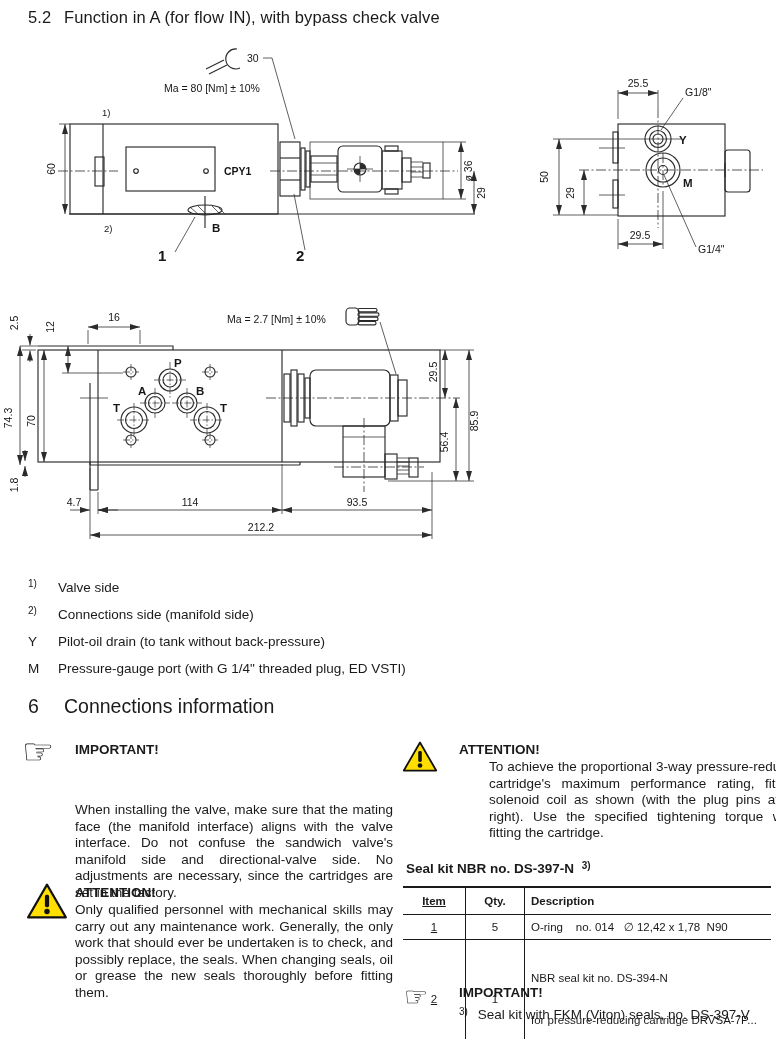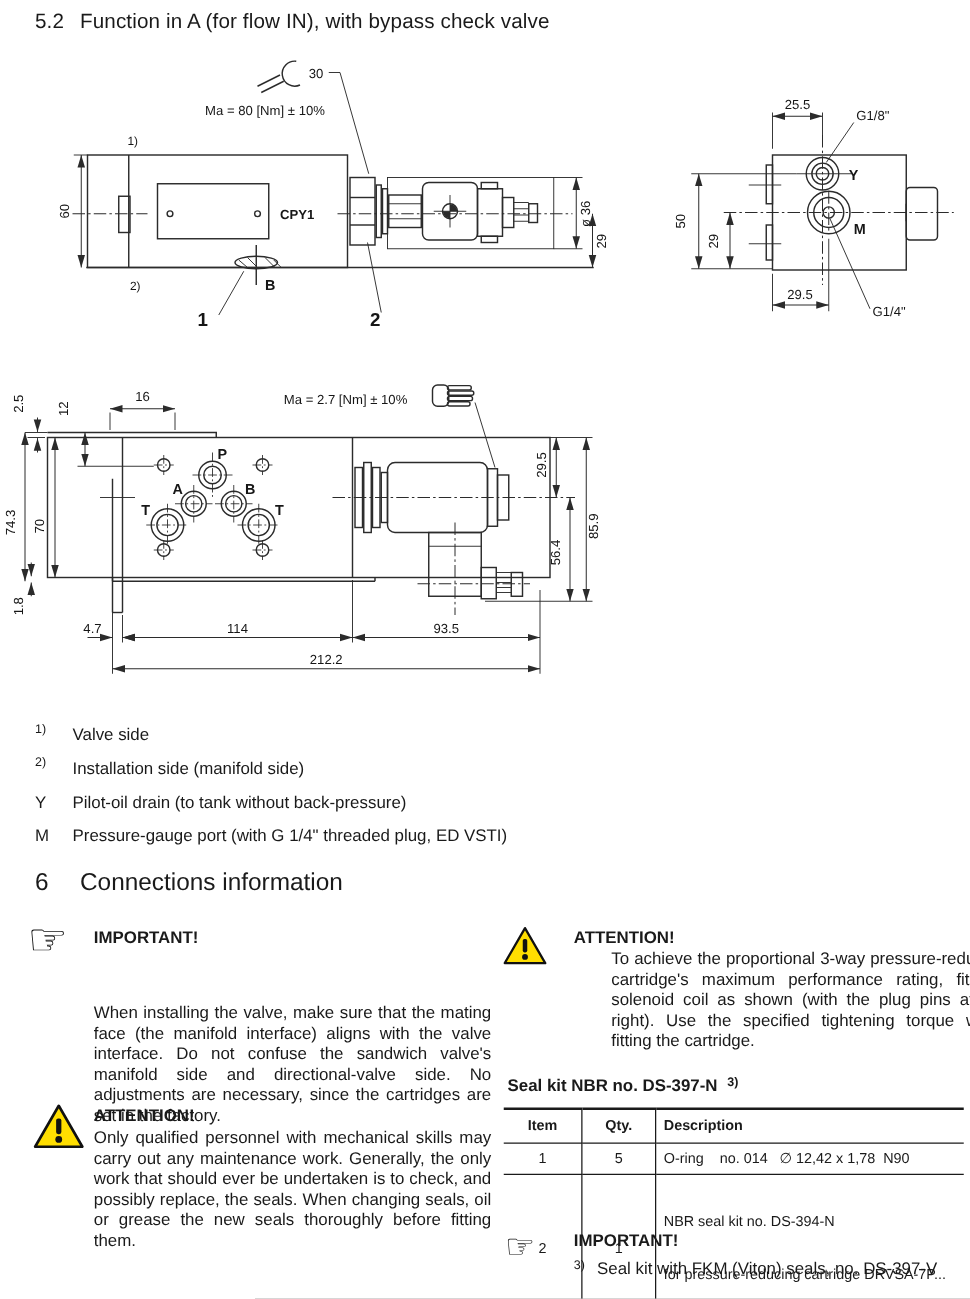--- a/index.html
+++ b/index.html
@@ -27,21 +27,21 @@
   .supr{font-size:10px;position:relative;top:-4px;padding-right:6px;}
 
   
   .sealkit-head{font-size:13.5px;font-weight:bold;}
   table.sealkit{border-collapse:collapse;width:368px;font-size:11.5px;table-layout:fixed;}
   table.sealkit th{border-top:2px solid #1a1a1a;border-bottom:1.8px solid #1a1a1a;
                    font-weight:bold;text-align:left;height:22px;padding:2px 6px;}
   table.sealkit td{padding:3px 6px;vertical-align:middle;}
   table.sealkit .r1 td{border-top:0;border-bottom:1.2px solid #1a1a1a;height:18px;}
   table.sealkit .r2 td{border-bottom:1.8px solid #1a1a1a;}
-  table.sealkit .c-item{width:50px;text-align:center;border-right:1.4px solid #1a1a1a;}
+  table.sealkit .c-item{width:50px;text-align:center;border-right:1.4px solid #1a1a1a;text-decoration:underline;}
   table.sealkit .c-qty{width:46px;text-align:center;border-right:1.4px solid #1a1a1a;margin-top:30px;}
   table.sealkit th.c-item,table.sealkit th.c-qty{text-align:center;}
   .desc{white-space:pre-wrap;line-height:14px;}
 
   
   svg.draw{position:absolute;overflow:visible;}
   svg.draw *{fill:none;stroke:#2b2b2b;stroke-width:1.15;}
   svg.draw text{fill:#161616;stroke:none;font-size:10.5px;font-family:"Liberation Sans",sans-serif;}
   svg.draw .blt{font-weight:bold;}
   svg.draw .big{font-size:15px;font-weight:bold;}
@@ -316,21 +316,21 @@
     <text x="253" y="235" text-anchor="middle">212.2</text>
   </svg>
 
   <div class="abs legend">
     <div class="legend-row">
       <span class="legend-marker supm">1)</span>
       <span>Valve side</span>
     </div>
     <div class="legend-row">
       <span class="legend-marker supm">2)</span>
-      <span>Installation side (manifold side)</span>
+      <span>Connections side (manifold side)</span>
     </div>
     <div class="legend-row">
       <span class="legend-marker">Y</span>
       <span>Pilot-oil drain (to tank without back-pressure)</span>
     </div>
     <div class="legend-row">
       <span class="legend-marker">M</span>
       <span>Pressure-gauge port (with G 1/4" threaded plug, ED VSTI)</span>
     </div>
   </div>

